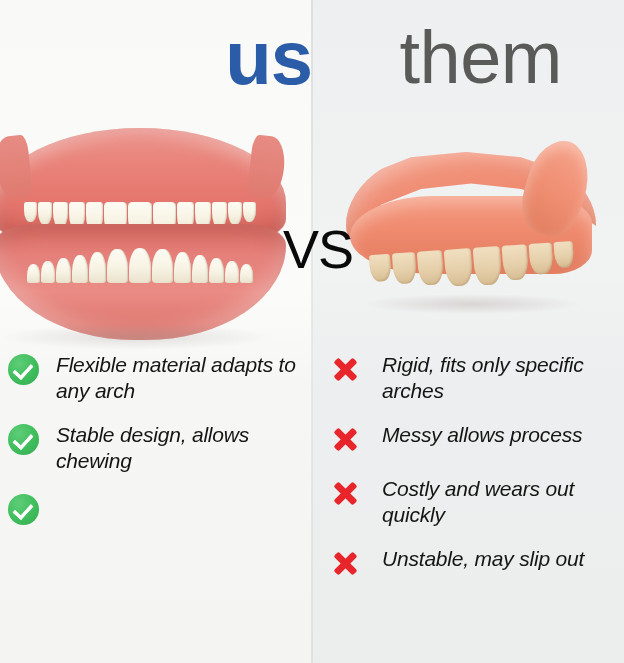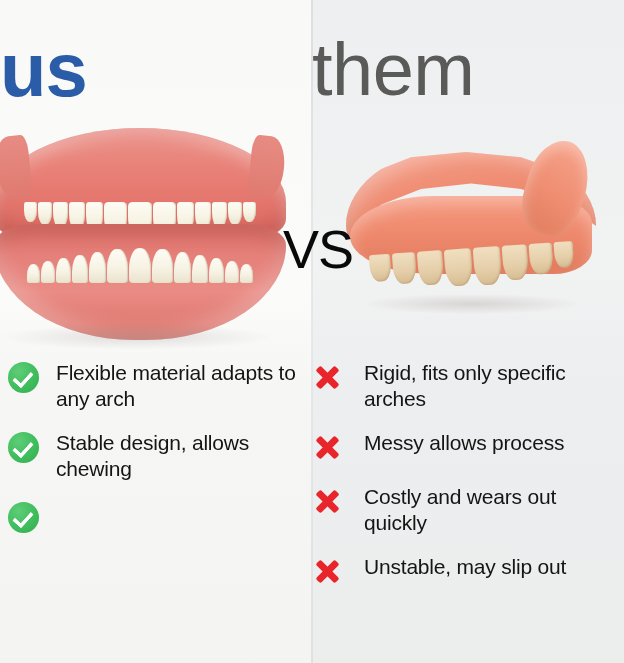--- a/index.html
+++ b/index.html
@@ -41,24 +41,24 @@
     top: 0;
     left: 311px;
     width: 2px;
     height: 663px;
     background: linear-gradient(180deg, rgba(220,221,222,.95) 0%, rgba(226,227,228,.75) 50%, rgba(222,223,224,.9) 100%);
   }
 
   
   .heading {
     position: absolute;
-    top: 20px;
+    top: 8px;
     height: 100px;
     line-height: 100px;
-    text-align: left;
+    text-align: right;
     white-space: nowrap;
   }
   .heading-us {
     left: 0;
     width: 312px;
     color: #2b5ca8;
     font-size: 76px;
     font-weight: bold;
     letter-spacing: -1px;
   }
@@ -228,33 +228,34 @@
     font-size: 54px;
     font-weight: normal;
     color: #0a0a0a;
     letter-spacing: -1px;
     z-index: 6;
   }
 
   
   .bullets {
     position: absolute;
-    top: 360px;
+    top: 352px;
     width: 312px;
+    font-style: italic;
   }
   .bullets-left  { left: 0; }
   .bullets-right { left: 312px; }
 
   .bullet-row {
     display: flex;
     align-items: flex-start;
     margin-bottom: 18px;
   }
   .bullets-left  .bullet-row { padding-left: 8px;  }
-  .bullets-right .bullet-row { }
+  .bullets-right .bullet-row { padding-left: 18px; }
 
   .bullet-icon {
     flex: 0 0 auto;
     width: 34px;
     height: 34px;
     margin-right: 14px;
     margin-top: 2px;
     position: relative;
   }
   .bullets-right .bullet-icon { margin-right: 18px; }

